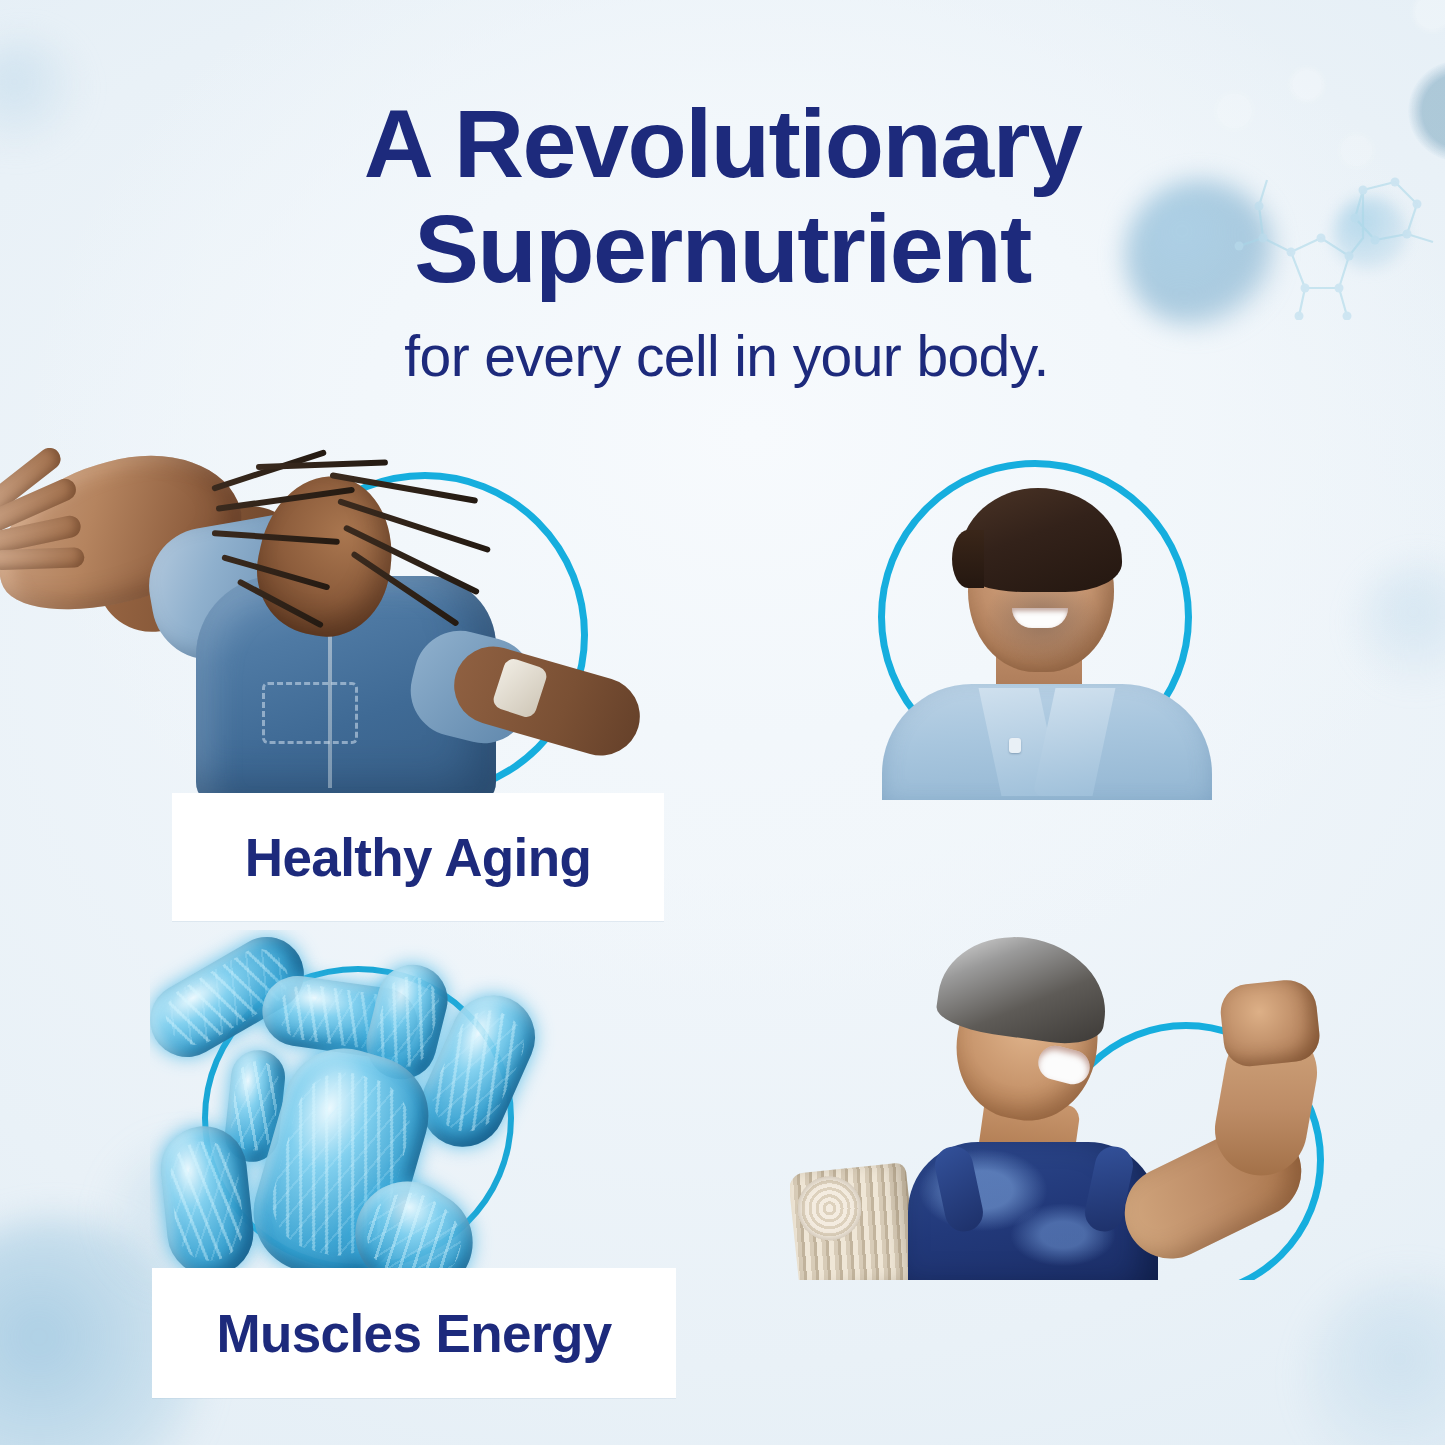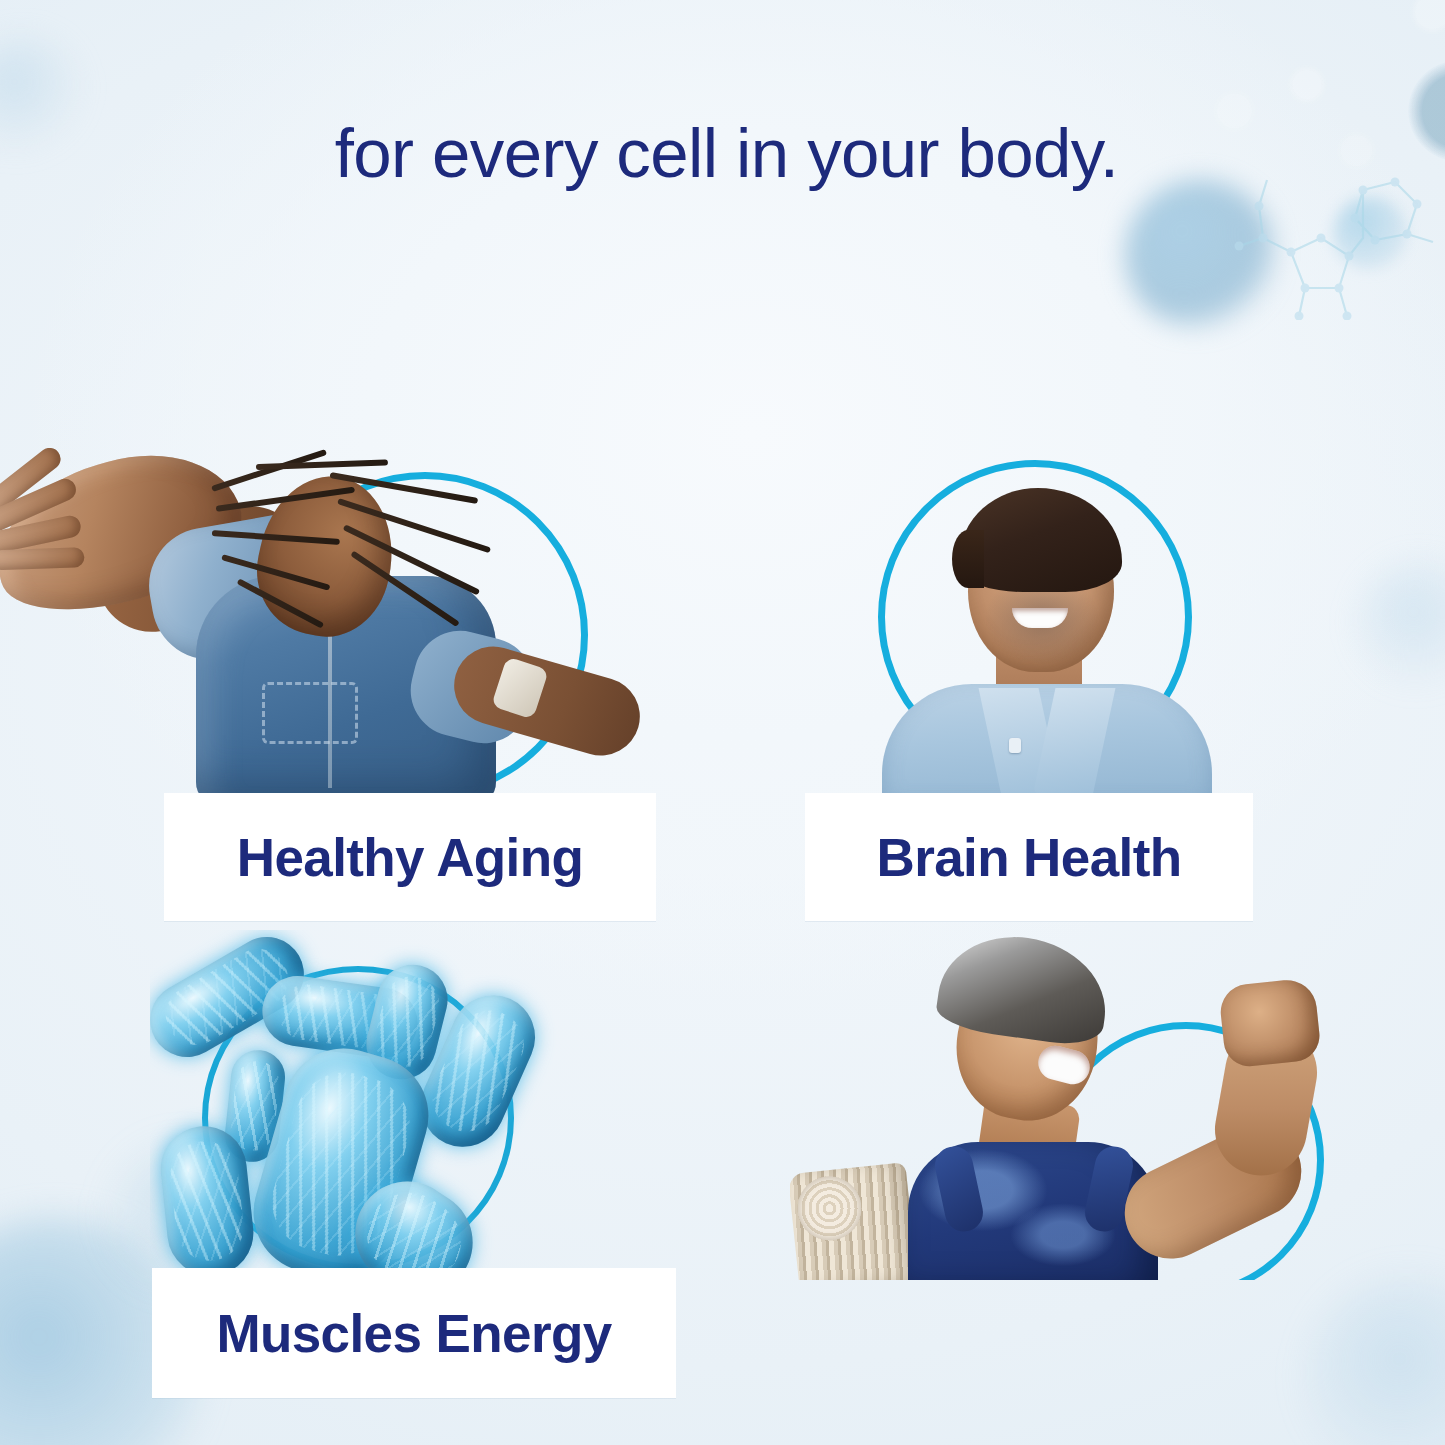--- a/index.html
+++ b/index.html
@@ -64,21 +64,21 @@
 
   .molecule{position:absolute;right:10px;top:120px;width:240px;height:200px;opacity:.62;pointer-events:none;}
 
   
   .headline-wrap{position:absolute;left:0;right:0;top:92px;text-align:center;z-index:6;}
   .headline{
     color:#1d2a7c;font-weight:700;font-size:97px;line-height:1.08;
     letter-spacing:-1.5px;margin:0;
   }
   .subhead{
-    color:#1d2a7c;font-weight:400;font-size:69px;line-height:1.15;
+    color:#1d2a7c;font-weight:400;font-size:57px;line-height:1.15;
     margin:22px 0 0 0;letter-spacing:-.6px;padding-left:8px;
   }
 
   
   .quad{position:absolute;overflow:hidden;}
   .ring{
     position:absolute;border-radius:50%;
     border:7px solid #16aede;
   }
 
@@ -267,21 +267,21 @@
   }
 
   
   .card{
     position:absolute;background:#ffffff;display:flex;align-items:center;justify-content:center;
     z-index:9;box-shadow:0 1px 0 rgba(150,175,200,.18);
   }
   .card span{
     color:#1d2a7c;font-weight:700;font-size:53px;letter-spacing:-.6px;white-space:nowrap;
   }
-  #card1{left:164px;top:793px;width:492px;height:128px;}
+  #card1{left:172px;top:793px;width:492px;height:128px;}
   #card2{left:805px;top:793px;width:448px;height:128px;}
   #card3{left:152px;top:1268px;width:524px;height:130px;}
   #card4{left:770px;top:1268px;width:508px;height:130px;}
 </style>
 </head>
 <body>
 
 <div class="stage">
 
   <div class="blob cell-left-top"></div>
@@ -318,20 +318,24 @@
       <circle cx="160" cy="98" r="4.5"></circle>
         <circle cx="68" cy="118" r="4.5"></circle>
       <circle cx="44" cy="126" r="4.5"></circle>
         <circle cx="64" cy="86" r="4.5"></circle>
       <circle cx="104" cy="196" r="4.5"></circle>
         <circle cx="152" cy="196" r="4.5"></circle>
     </g>
   </svg>
 
   <div class="headline-wrap">
+    <h1 class="headline">
+      <span>A Revolutionary</span><br>
+      <span>Supernutrient</span>
+    </h1>
     <p class="subhead">for every cell in your body.</p>
   </div>
 
   <div class="quad" id="q1">
     <div class="ring"></div>
     <div class="arm1"></div>
     <div class="hand">
       <div class="finger" style="left:-2px;top:-16px;width:96px;height:22px;transform:rotate(-22deg);"></div>
       <div class="finger" style="left:-10px;top:10px;width:108px;height:22px;transform:rotate(-8deg);"></div>
       <div class="finger" style="left:-12px;top:38px;width:104px;height:22px;transform:rotate(4deg);"></div>
@@ -394,20 +398,17 @@
     <div class="fist4"></div>
     <div class="head4"></div>
     <div class="eye4"></div>
     <div class="smile4"></div>
     <div class="hair4"></div>
   </div>
 
   <div class="card" id="card1">
     <span>Healthy Aging</span>
   </div>
-  <div class="card" id="card2">
-    <span>Brain Health</span>
-  </div>
   <div class="card" id="card3">
     <span>Muscles Energy</span>
   </div>
 
 </div>
 
 </body></html>

